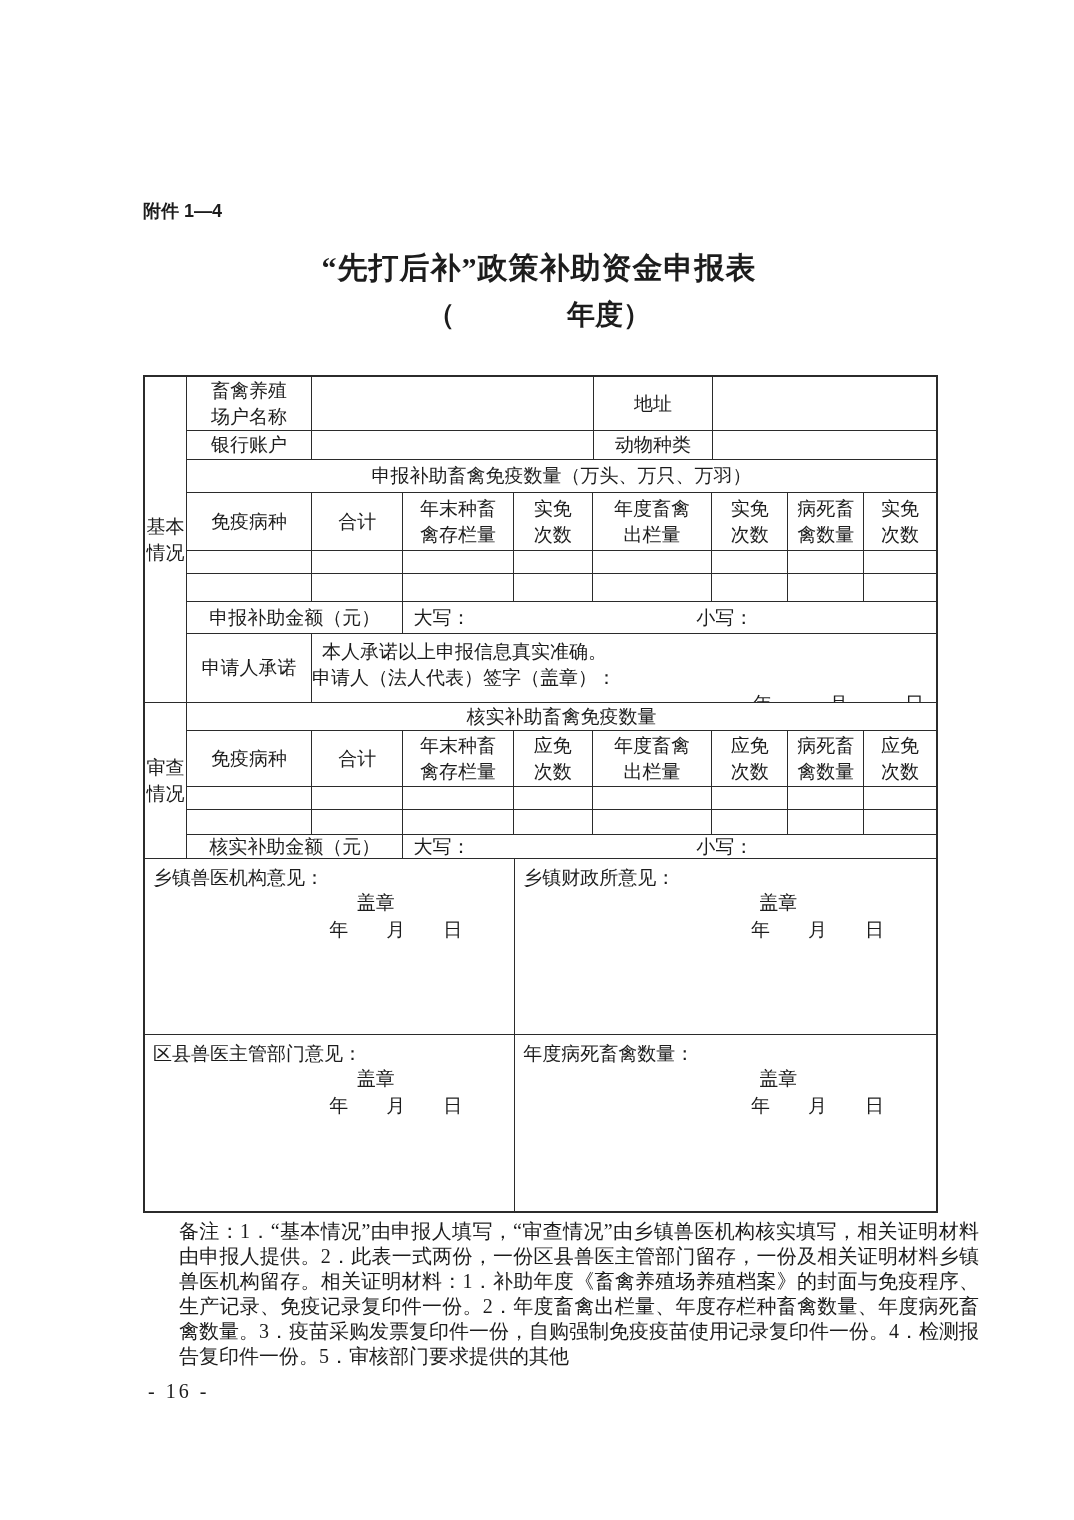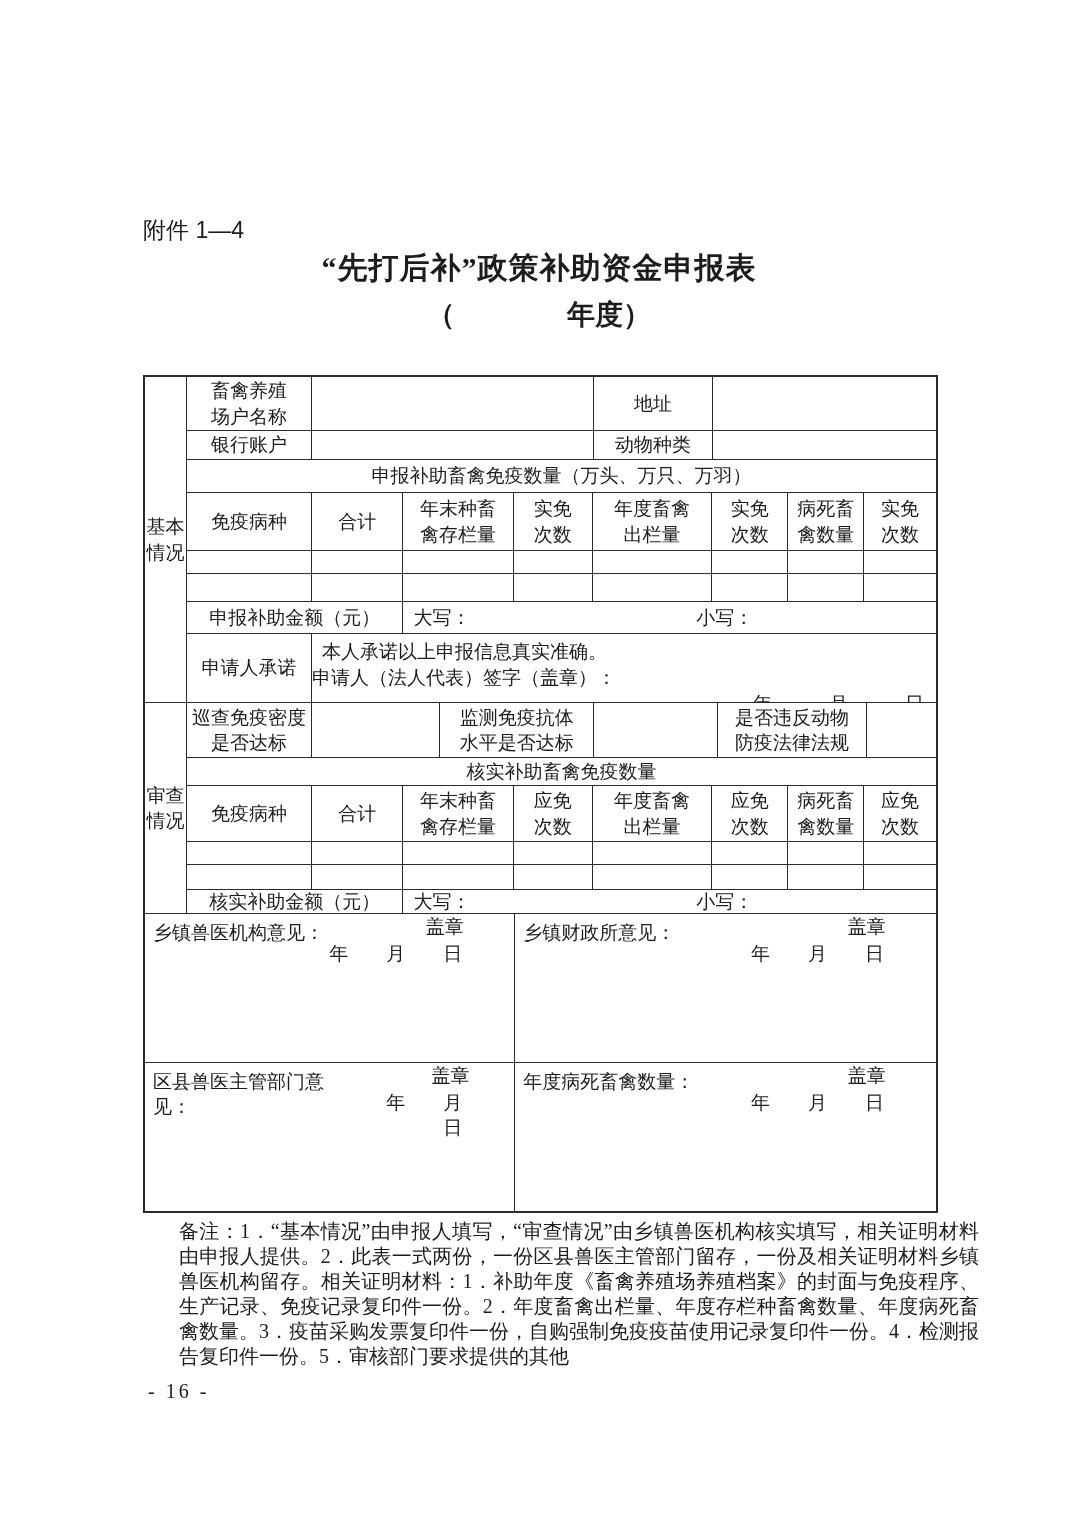--- a/index.html
+++ b/index.html
@@ -6,22 +6,22 @@
   html,body { background:#ffffff; }
   .page {
     position:relative;
     width:1074px; height:1520px;
     background:#ffffff;
     color:#1c1c1c;
     font-family:"Liberation Serif","DejaVu Serif",serif;
     overflow:hidden;
   }
   .attachment {
-    position:absolute; left:143px; top:215px;
-    font-size:23px; font-weight:normal;
+    position:absolute; left:143px; top:199px;
+    font-size:18px; font-weight:bold;
     font-family:"Liberation Sans","DejaVu Sans",sans-serif;
   }
   .titleblock {
     position:absolute; left:140px; top:243px; width:798px;
     text-align:center;
   }
   .titleline { font-size:30px; font-weight:bold; line-height:49px; letter-spacing:1px; }
   .yearline { font-size:28px; font-weight:bold; line-height:42px; margin-top:2px; }
   .yeargap { display:inline-block; width:112px; }
 
@@ -54,21 +54,21 @@
   .promisecell { flex-direction:column; align-items:stretch; justify-content:flex-start; text-align:left; }
   .pline1 { padding:5px 0 0 10px; }
   .pline2 { text-align:left; padding-right:36px; margin-top:1px; }
   .pline3 { text-align:right; padding-right:12px; margin-top:1px; }
 
   
   .opinions { flex:1 1 auto; display:flex; flex-direction:column; }
   .orow { display:flex; border-bottom:1px solid #2b2b2b; flex:1 1 auto; }
   .opinions > .orow:last-child { border-bottom:none; }
   .ocell {
-    display:flex; justify-content:space-between;
+    display:flex; flex-direction:column; justify-content:flex-start;
     border-right:1px solid #2b2b2b; overflow:hidden;
   }
   .ocell.last { border-right:none; flex:1 1 auto; }
   .otitle { text-align:left; padding:6px 0 0 8px; }
   .obottom { padding-bottom:5px; }
   .oseal { text-align:center; text-indent:25%; }
   .odate { text-align:right; padding-right:52px; margin-top:2px; }
 
   .notes {
     position:absolute; left:143px; top:1219px; width:800px;
@@ -164,31 +164,20 @@
             <div class="pline3">年　　　月　　　日</div>
           </div>
         </div>
       </div>
     </div>
 
     <div class="section">
       <div class="side">审查
 情况</div>
       <div class="body">
-        <div class="row" style="height:55px">
-          <div class="c" style="width:16.7%">巡查免疫密度
-是否达标</div>
-          <div class="c" style="width:17.1%"></div>
-          <div class="c" style="width:20.6%">监测免疫抗体
-水平是否达标</div>
-          <div class="c" style="width:16.5%"></div>
-          <div class="c" style="width:19.9%">是否违反动物
-防疫法律法规</div>
-          <div class="c last"></div>
-        </div>
         <div class="row" style="height:28px">
           <div class="c last">核实补助畜禽免疫数量</div>
         </div>
         <div class="row" style="height:56px">
           <div class="c" style="width:16.7%">免疫病种</div>
           <div class="c" style="width:12.2%">合计</div>
           <div class="c" style="width:14.7%">年末种畜
 禽存栏量</div>
           <div class="c" style="width:10.6%">应免
 次数</div>

